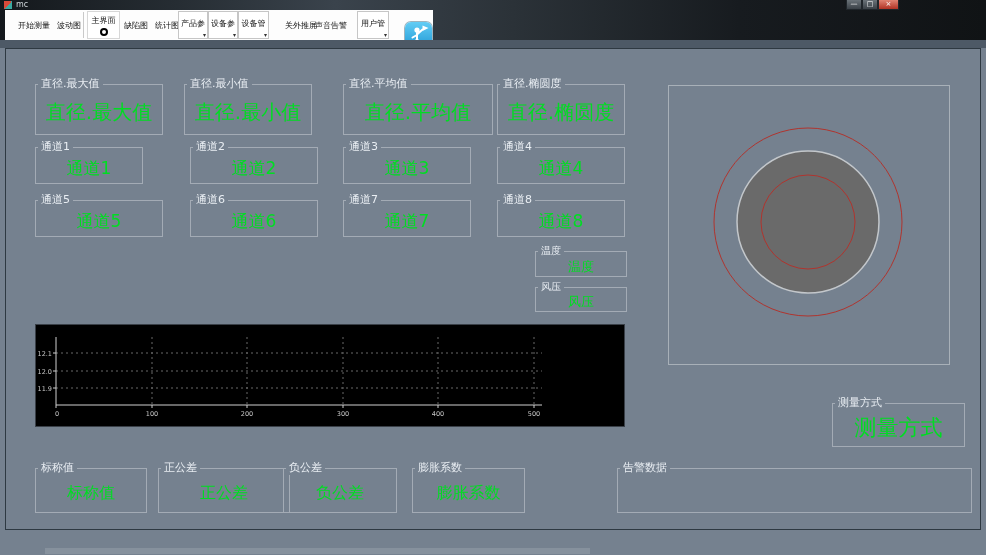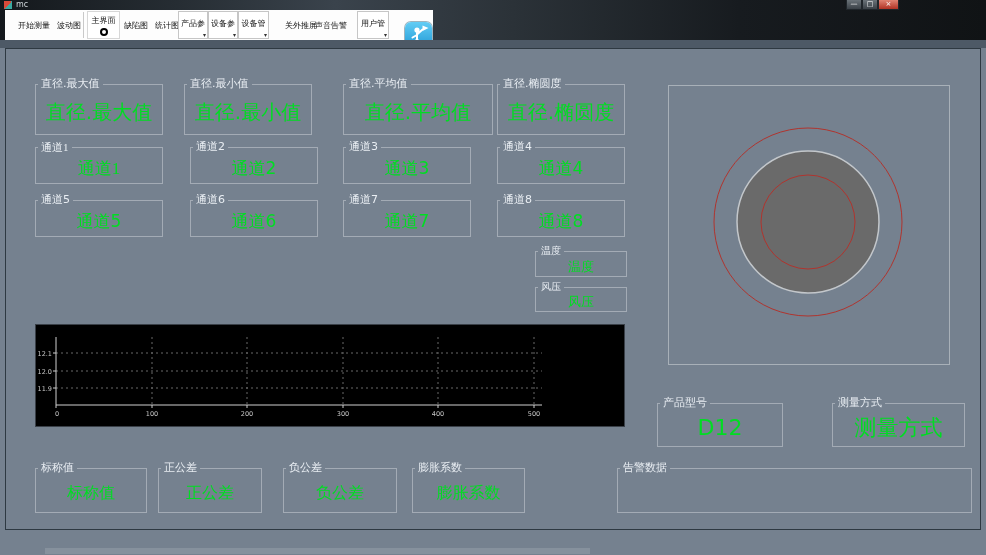--- a/index.html
+++ b/index.html
@@ -141,21 +141,21 @@
   </div>
   <div class="gbox v20" style="left:343px; top:84px; width:150px; height:51px;">
     <span class="cap">直径.平均值</span>
     <div class="val">直径.平均值</div>
   </div>
   <div class="gbox v20" style="left:497px; top:84px; width:128px; height:51px;">
     <span class="cap">直径.椭圆度</span>
     <div class="val">直径.椭圆度</div>
   </div>
 
-  <div class="gbox v17" style="left:35px; top:147px; width:128px; height:37px;font-family:Liberation Serif, serif;">
+  <div class="gbox v17" style="left:35px; top:147px; width:108px; height:37px;">
     <span class="cap">通道1</span>
     <div class="val">通道1</div>
   </div>
   <div class="gbox v17" style="left:190px; top:147px; width:128px; height:37px;">
     <span class="cap">通道2</span>
     <div class="val">通道2</div>
   </div>
   <div class="gbox v17" style="left:343px; top:147px; width:128px; height:37px;">
     <span class="cap">通道3</span>
     <div class="val">通道3</div>
@@ -230,34 +230,30 @@
         <text x="21" y="91" text-anchor="middle">0</text>
         <text x="116" y="91" text-anchor="middle">100</text>
         <text x="211" y="91" text-anchor="middle">200</text>
         <text x="307" y="91" text-anchor="middle">300</text>
         <text x="402" y="91" text-anchor="middle">400</text>
         <text x="498" y="91" text-anchor="middle">500</text>
       </g>
     </svg>
   </div>
 
-  <div class="gbox v22" style="left:657px; top:403px; width:126px; height:44px;">
-    <span class="cap">产品型号</span>
-    <div class="val">D12</div>
-  </div>
   <div class="gbox v22" style="left:832px; top:403px; width:133px; height:44px;">
     <span class="cap">测量方式</span>
     <div class="val">测量方式</div>
   </div>
 
   <div class="gbox v16" style="left:35px; top:468px; width:112px; height:45px;">
     <span class="cap">标称值</span>
     <div class="val">标称值</div>
   </div>
-  <div class="gbox v16" style="left:158px; top:468px; width:104px; height:45px;padding-left:30px;">
+  <div class="gbox v16" style="left:158px; top:468px; width:132px; height:45px;padding-left:30px;">
     <span class="cap">正公差</span>
     <div class="val">正公差</div>
   </div>
   <div class="gbox v16" style="left:283px; top:468px; width:114px; height:45px;">
     <span class="cap">负公差</span>
     <div class="val">负公差</div>
   </div>
   <div class="gbox v16" style="left:412px; top:468px; width:113px; height:45px;">
     <span class="cap">膨胀系数</span>
     <div class="val">膨胀系数</div>

